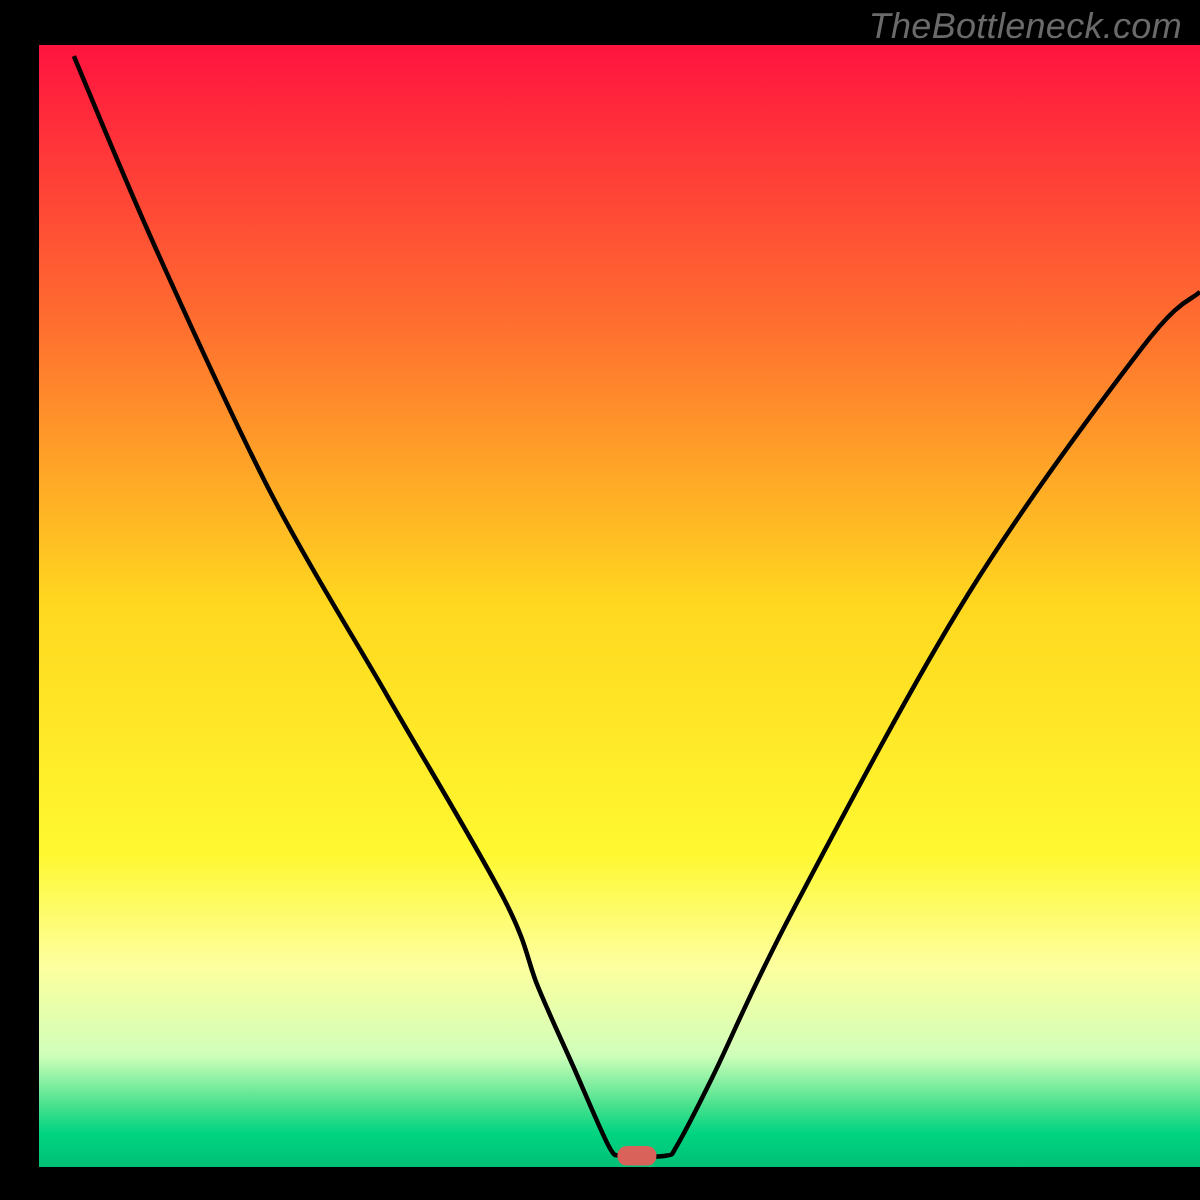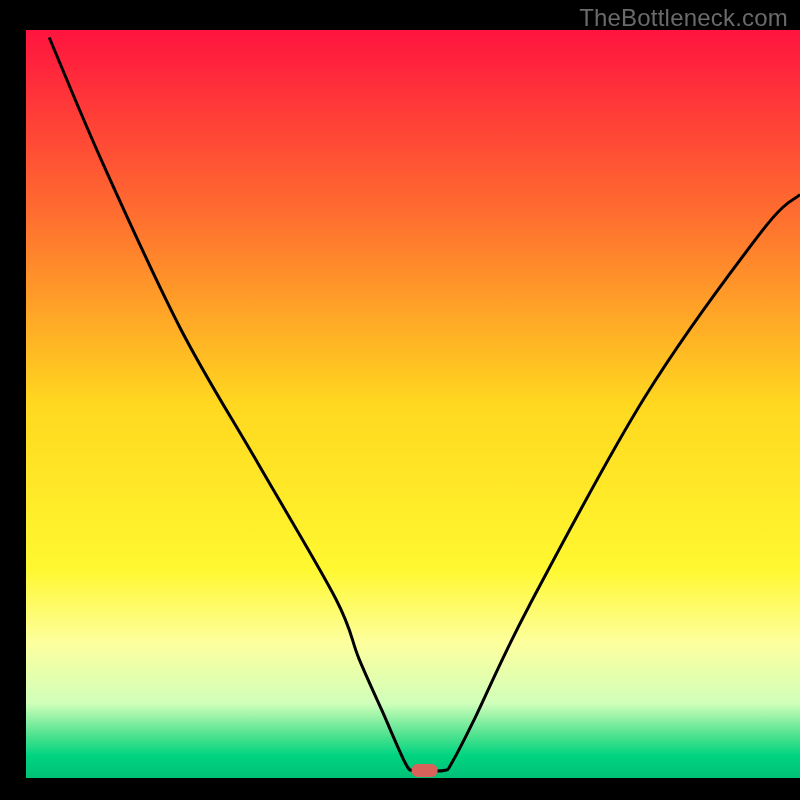--- a/index.html
+++ b/index.html
@@ -18,20 +18,21 @@
   }
   .watermark {
     position: absolute;
     top: 4px;
     right: 12px;
     color: #6a6a6a;
     font-size: 24px;
     font-weight: 500;
     z-index: 10;
     letter-spacing: 0.2px;
+    font-style: italic;
   }
   svg {
     display: block;
   }
 </style>
 </head>
 <body>
 
 <div class="wrapper">
   <div class="watermark">TheBottleneck.com</div>

